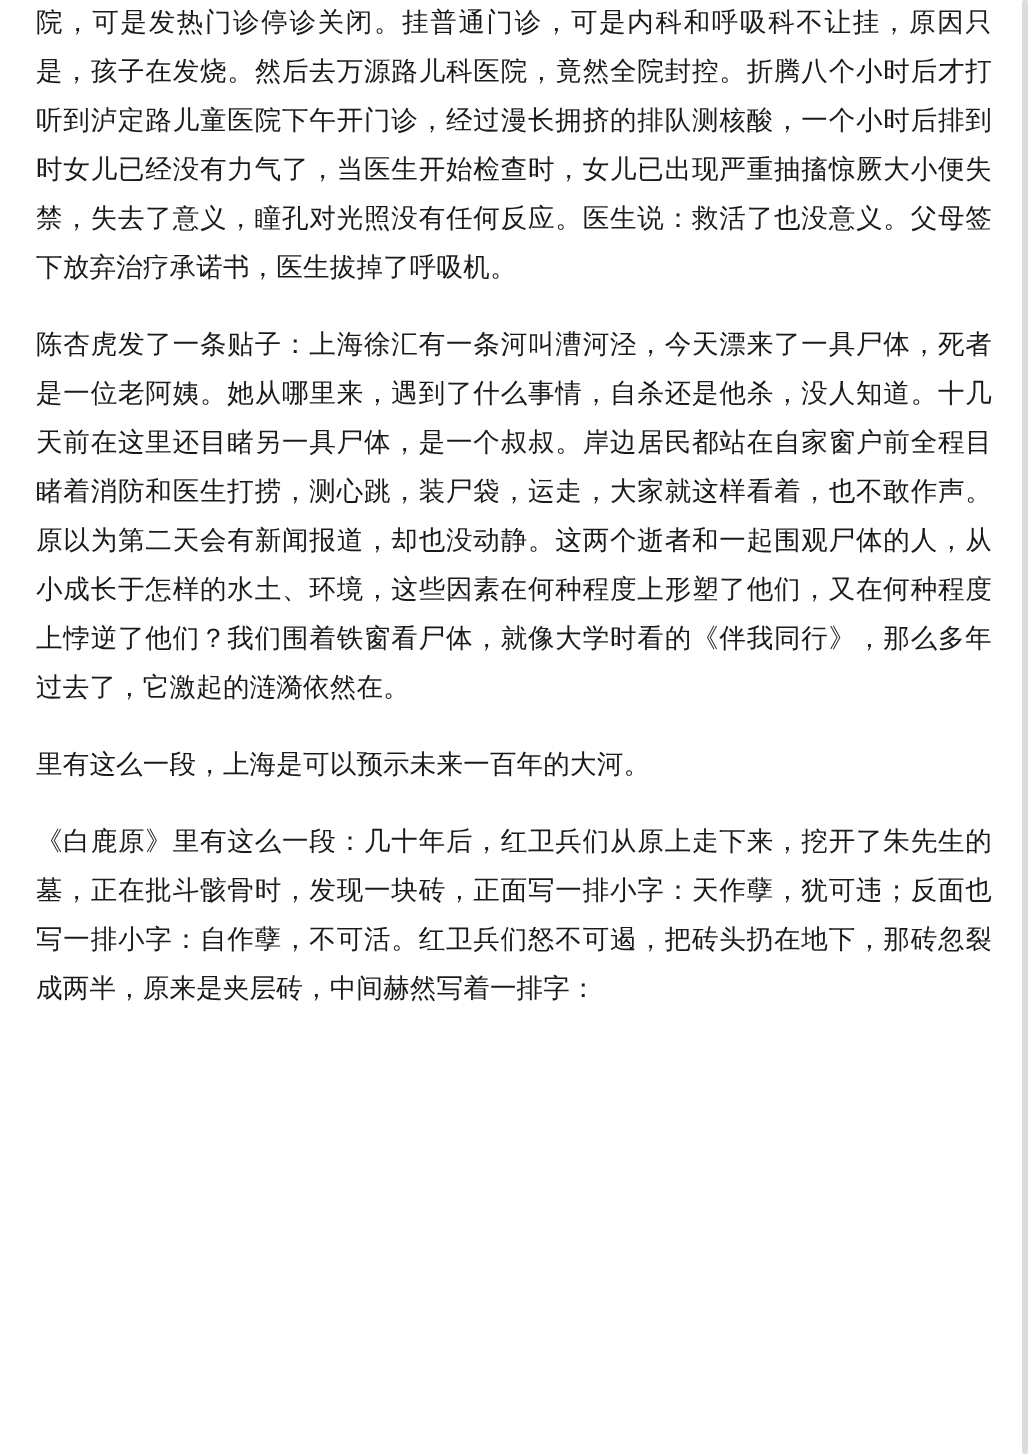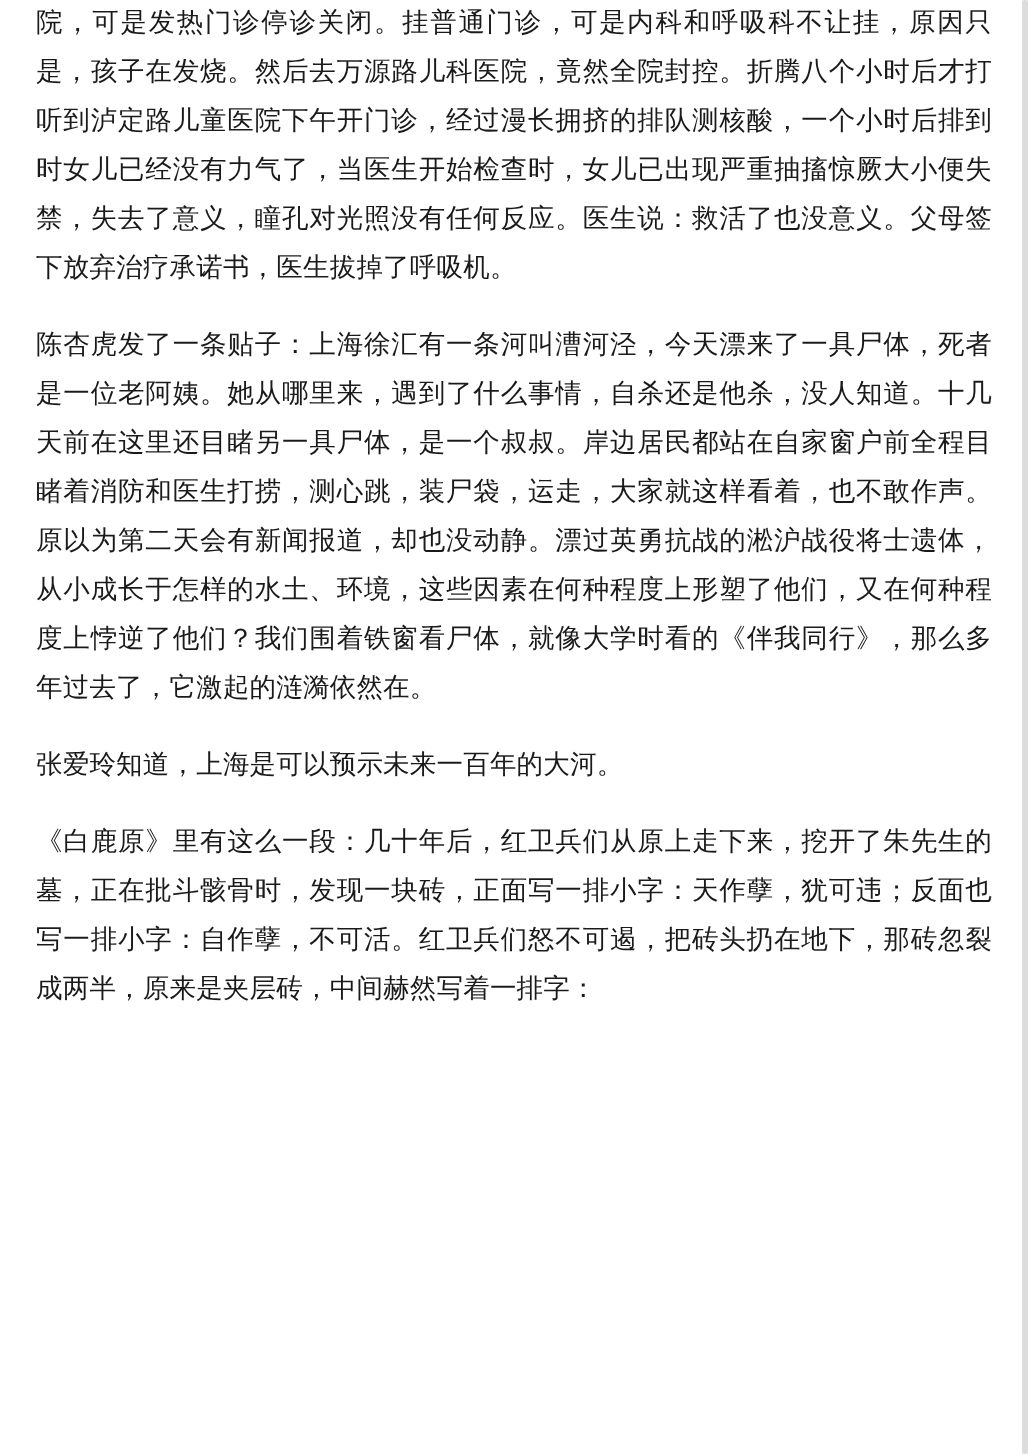--- a/index.html
+++ b/index.html
@@ -60,20 +60,20 @@
     background: #dcdcdc;
     border-radius: 3px;
   }
 </style>
 </head>
 <body>
 
 <div class="page">
   <div class="article">
     <p class="para first">院，可是发热门诊停诊关闭。挂普通门诊，可是内科和呼吸科不让挂，原因只是，孩子在发烧。然后去万源路儿科医院，竟然全院封控。折腾八个小时后才打听到泸定路儿童医院下午开门诊，经过漫长拥挤的排队测核酸，一个小时后排到时女儿已经没有力气了，当医生开始检查时，女儿已出现严重抽搐惊厥大小便失禁，失去了意义，瞳孔对光照没有任何反应。医生说：救活了也没意义。父母签下放弃治疗承诺书，医生拔掉了呼吸机。</p>
-    <p class="para">陈杏虎发了一条贴子：上海徐汇有一条河叫漕河泾，今天漂来了一具尸体，死者是一位老阿姨。她从哪里来，遇到了什么事情，自杀还是他杀，没人知道。十几天前在这里还目睹另一具尸体，是一个叔叔。岸边居民都站在自家窗户前全程目睹着消防和医生打捞，测心跳，装尸袋，运走，大家就这样看着，也不敢作声。原以为第二天会有新闻报道，却也没动静。漂过英勇抗战的淞沪战役将士遗体，从小成长于怎样的水土、环境，这些因素在何种程度上形塑了他们，又在何种程度上悖逆了他们？我们围着铁窗看尸体，就像大学时看的《伴我同行》，那么多年过去了，它激起的涟漪依然在。</p>
-    <p class="para">张爱玲知道，上海是可以预示未来一百年的大河。</p>
+    <p class="para">陈杏虎发了一条贴子：上海徐汇有一条河叫漕河泾，今天漂来了一具尸体，死者是一位老阿姨。她从哪里来，遇到了什么事情，自杀还是他杀，没人知道。十几天前在这里还目睹另一具尸体，是一个叔叔。岸边居民都站在自家窗户前全程目睹着消防和医生打捞，测心跳，装尸袋，运走，大家就这样看着，也不敢作声。原以为第二天会有新闻报道，却也没动静。这两个逝者和一起围观尸体的人，从小成长于怎样的水土、环境，这些因素在何种程度上形塑了他们，又在何种程度上悖逆了他们？我们围着铁窗看尸体，就像大学时看的《伴我同行》，那么多年过去了，它激起的涟漪依然在。</p>
+    <p class="para">里有这么一段，上海是可以预示未来一百年的大河。</p>
     <p class="para last">《白鹿原》里有这么一段：几十年后，红卫兵们从原上走下来，挖开了朱先生的墓，正在批斗骸骨时，发现一块砖，正面写一排小字：天作孽，犹可违；反面也写一排小字：自作孽，不可活。红卫兵们怒不可遏，把砖头扔在地下，那砖忽裂成两半，原来是夹层砖，中间赫然写着一排字：</p>
   </div>
   <div class="scrollbar">
     <div class="scrollbar-thumb"></div>
   </div>
 </div>
 
 </body></html>

